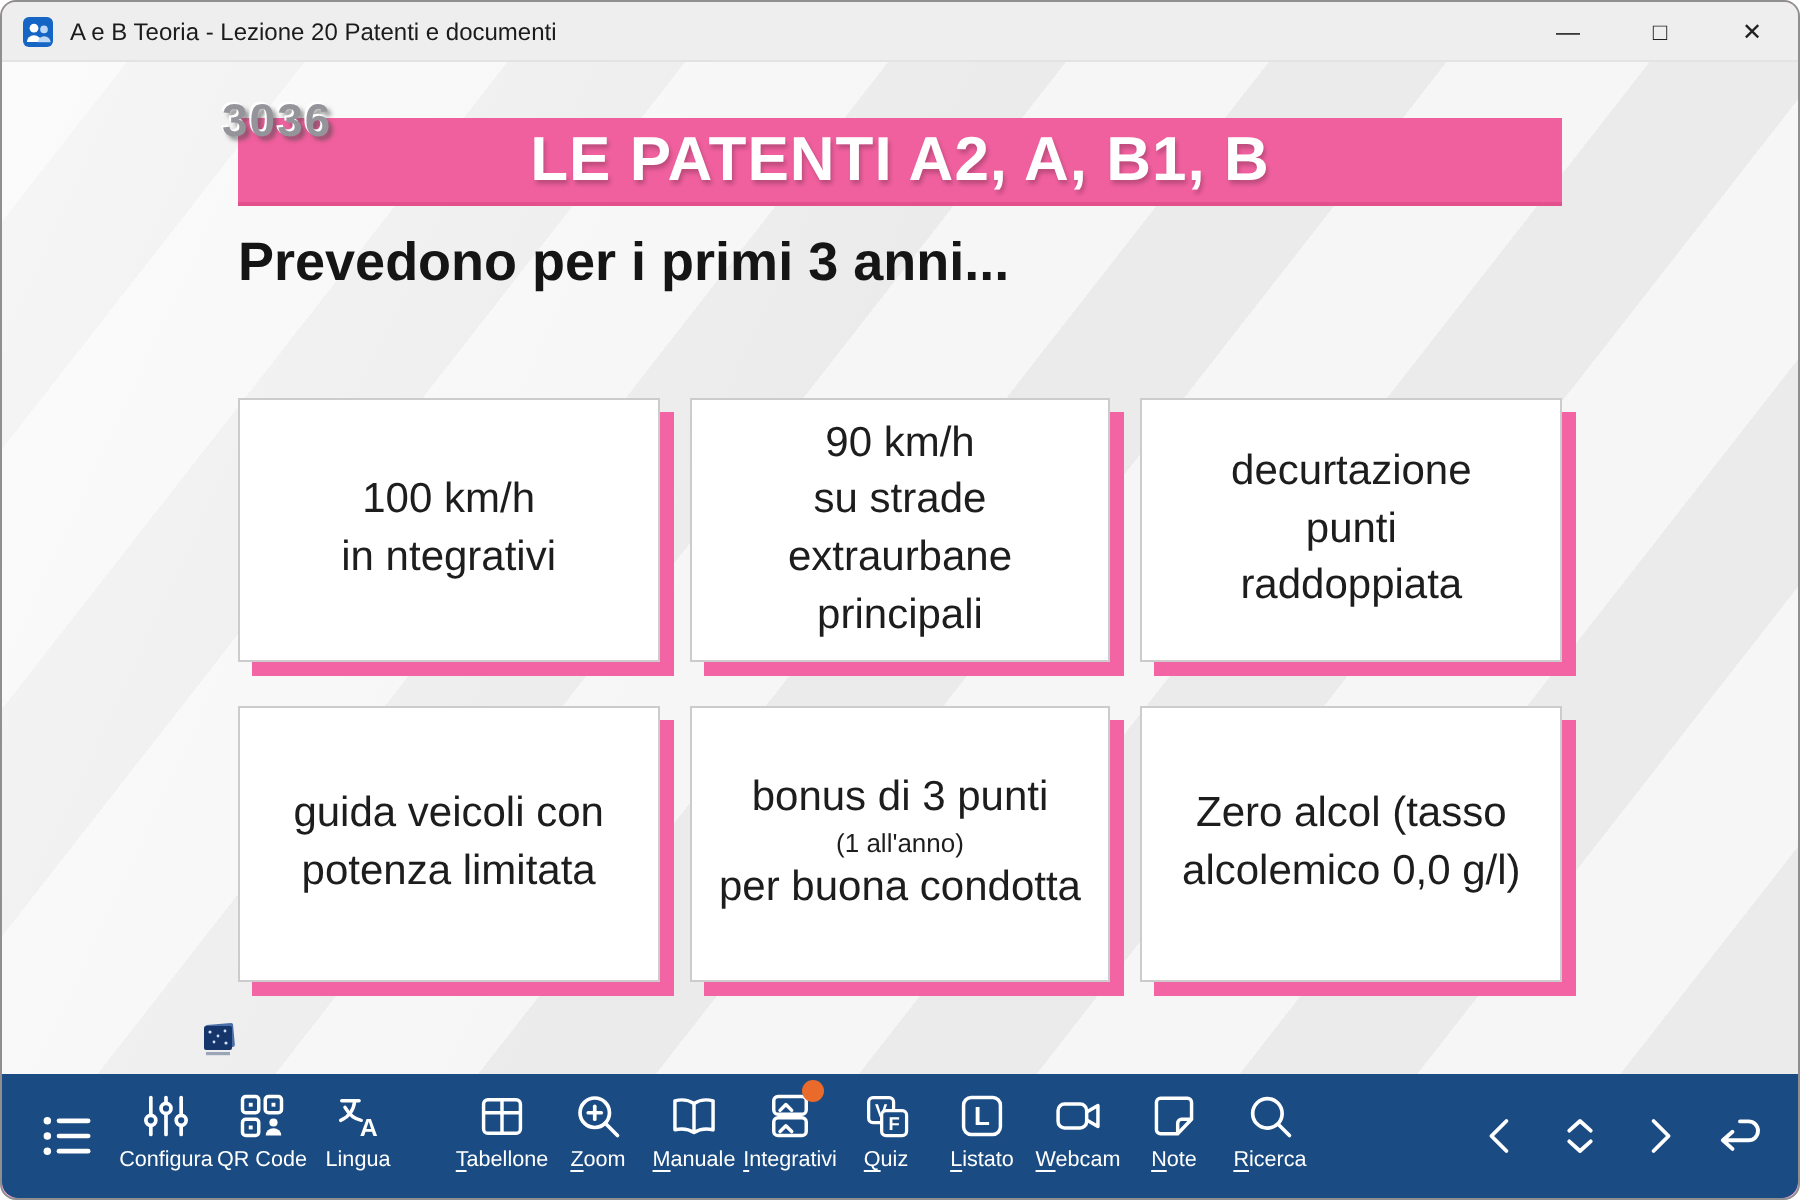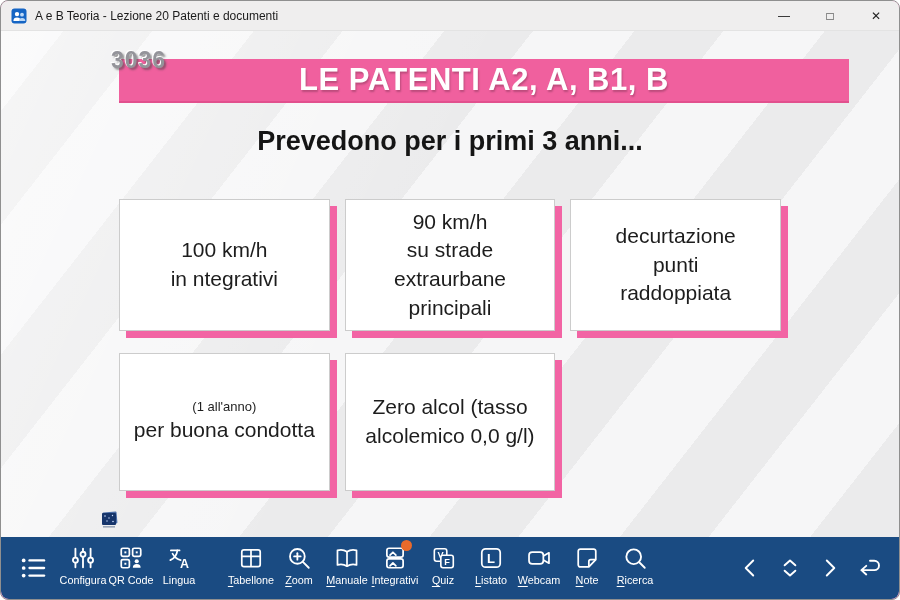--- a/index.html
+++ b/index.html
@@ -28,30 +28,30 @@
       repeating-linear-gradient(-52deg, #ebebec 0 70px, #f6f6f7 70px 150px),
       #ececed;
   }
   .slide-number {
     position:absolute; left:102px; top:16px; z-index:3;
     font-size:23px; font-weight:bold; letter-spacing:1px; color:#94949a;
     text-shadow:-1px -1px 0 #ffffff, 2px 2px 2px rgba(70,70,70,0.55);
     margin-left:8px;
   }
   .banner {
-    position:absolute; left:118px; top:28px; width:730px; height:44px;
+    position:absolute; left:118px; top:28px; width:662px; height:44px;
     background:#f0609e; border-bottom:2px solid #e2508e;
     display:flex; align-items:center; justify-content:center;
   }
   .banner .banner-text {
     color:#fff; font-size:31px; font-weight:bold; letter-spacing:0.5px;
     text-shadow:1px 2px 2px rgba(0,0,0,0.22);
   }
   .subtitle {
-    position:absolute; left:118px; top:95px; width:662px; text-align:center;
+    position:absolute; left:118px; top:85px; width:662px; text-align:left;
     font-size:27px; font-weight:bold; color:#151515;
   }
   .boxes {
     position:absolute; left:118px; top:168px; width:662px;
     display:grid; grid-template-columns:1fr 1fr 1fr; grid-template-rows:132px 138px;
     column-gap:15px; row-gap:22px;
   }
   .box {
     background:#ffffff; border:1px solid #cccccc;
     box-shadow:7px 7px 0 0 #f264a4;
@@ -123,20 +123,25 @@
         <div>su strade</div>
         <div>extraurbane</div>
         <div>principali</div>
       </div>
       <div class="box">
         <div>decurtazione</div>
         <div>punti</div>
         <div>raddoppiata</div>
       </div>
       <div class="box">
+        <div>guida veicoli con</div>
+        <div>potenza limitata</div>
+      </div>
+      <div class="box">
+        <div>bonus di 3 punti</div>
         <div class="small-line">(1 all'anno)</div>
         <div>per buona condotta</div>
       </div>
       <div class="box">
         <div>Zero alcol (tasso</div>
         <div>alcolemico 0,0 g/l)</div>
       </div>
     </div>
 
     <svg class="stamp" width="19" height="19" viewBox="0 0 19 19">

